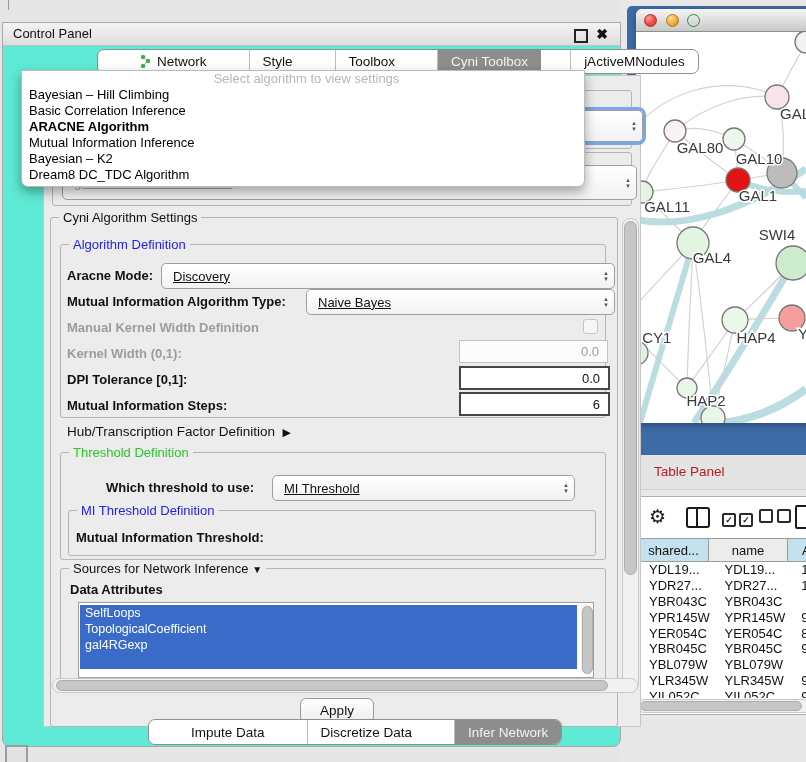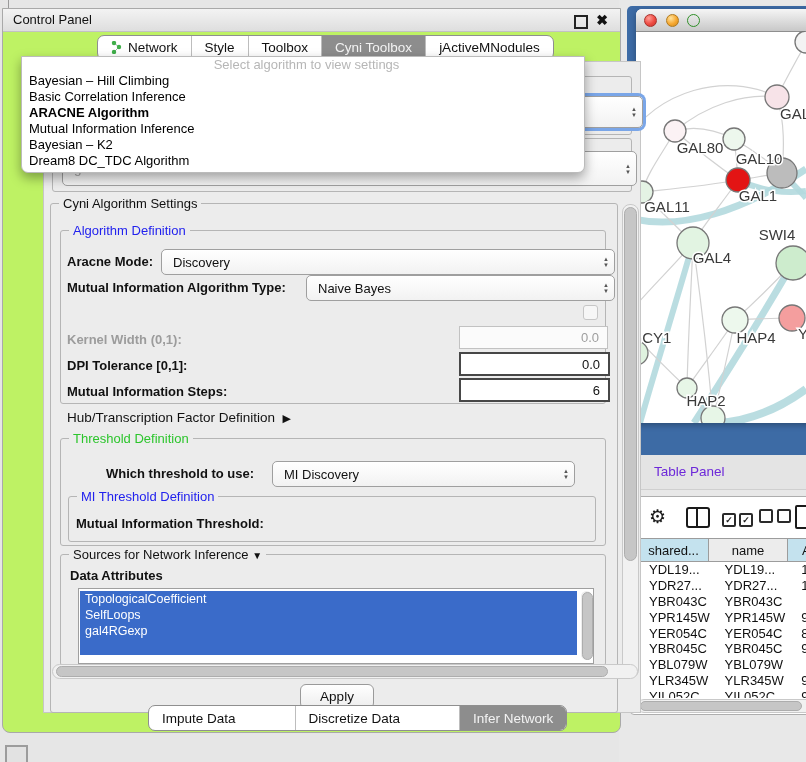--- a/index.html
+++ b/index.html
@@ -1,49 +1,49 @@
 <!DOCTYPE html>
 <html><head>
 <meta charset="utf-8">
 <style>
   html,body{margin:0;padding:0;background:#e8e8e8;}
   #screen{position:relative;width:806px;height:762px;background:#e6e6e6;overflow:hidden;
           font-family:"Liberation Sans",sans-serif;color:#111;}
   .abs{position:absolute;}
   
-  #cp{left:2px;top:8px;width:617px;height:723px;background:#bef264;border:1px solid #a9a9a9;
+  #cp{left:2px;top:22px;width:617px;height:723px;background:#5eead4;border:1px solid #a9a9a9;
       border-radius:0 0 8px 8px;}
   #cp-titlebar{left:0;top:0;right:0;height:22px;background:linear-gradient(#f3f3f3,#dedede);
       border-bottom:1px solid #c2c2c2;}
   #cp-title{left:10px;top:3px;font-size:13px;color:#111;}
   .win-btn{top:6px;width:10px;height:10px;}
   #float-btn{right:32px;border:2px solid #222;}
   #close-btn{right:12px;top:2px;font-size:14px;font-weight:bold;color:#111;line-height:18px;}
   
   .seg{display:flex;align-items:stretch;background:#fff;border:1px solid #8f8f8f;border-radius:7px;overflow:hidden;}
   .seg .tb{display:flex;align-items:center;gap:5px;padding:0 13px;font-size:13.5px;color:#111;
-           border-left:1px solid #bdbdbd;white-space:nowrap;}
+           border-left:1px solid #bdbdbd;white-space:nowrap;margin-left:29px;}
   .seg .tb:first-child{border-left:none;}
   .seg .tb.sel{background:#8d8d8d;color:#f3f3f3;}
   #top-tabs{left:94px;top:26px;height:23px;}
-  #bottom-tabs{left:145px;top:696px;height:24px;gap:46px;}
+  #bottom-tabs{left:145px;top:696px;height:24px;}
   
   #content{left:10px;top:52px;width:596px;height:650px;background:#ececec;border:1px solid #c6c6c6;margin-left:30px;}
   
   .group{position:absolute;border:1px solid #b5b5b5;border-radius:3px;}
   .legend{position:absolute;top:-8px;left:8px;background:#ececec;padding:0 4px;font-size:13px;white-space:nowrap;}
   .legend.blue{color:#2222ee;}
   .legend.green{color:#2cc52c;}
   
   .lbl{position:absolute;font-size:13px;font-weight:bold;color:#111;white-space:nowrap;}
   .lbl.gray{color:#9c9c9c;}
   .plain{font-weight:normal;}
   .combo{position:absolute;background:linear-gradient(#ffffff,#f2f2f2);border:1px solid #9f9f9f;
          border-radius:5px;font-size:13px;display:flex;align-items:center;padding-left:11px;
-         box-shadow:inset 0 1px 0 #fff;}
+         box-shadow:inset 0 1px 0 #fff;text-decoration:underline;}
   .stepper{position:absolute;right:5px;top:0;bottom:0;display:flex;flex-direction:column;
            justify-content:center;align-items:center;color:#555;font-size:6px;line-height:6px;letter-spacing:0;}
   .field{position:absolute;background:#fff;font-size:13px;display:flex;align-items:center;
          justify-content:flex-end;padding-right:8px;}
   .field.strong{border:2px solid #474747;}
   .field.normal{border:1px solid #8a8a8a;}
   .field.disabled{border:1px solid #c2c2c2;color:#9e9e9e;background:#fbfbfb;}
   .checkbox{position:absolute;width:13px;height:13px;border:1px solid #c6c6c6;border-radius:3px;background:#f6f6f6;}
   .tri{display:inline-block;font-size:11px;color:#111;}
   
@@ -69,21 +69,21 @@
   #mac-window{left:636px;top:9px;width:200px;height:414px;background:#fff;border-radius:6px 0 0 0;
               box-shadow:0 2px 6px rgba(0,0,0,.3);}
   #mac-titlebar{left:0;top:0;right:0;height:22px;background:linear-gradient(#f5f5f5,#c8c8c8);
                 border-bottom:1px solid #8f8f8f;border-radius:6px 0 0 0;}
   .light{position:absolute;top:5px;width:11px;height:11px;border-radius:50%;}
   .light.red{background:radial-gradient(circle at 35% 30%,#ff9e96,#ee4b42 55%,#c4352d);border:1px solid #a8302a;}
   .light.yellow{background:radial-gradient(circle at 35% 30%,#ffe39e,#f6a730 55%,#cd8a1f);border:1px solid #b07a1e;}
   .light.green{background:radial-gradient(circle at 35% 30%,#b9f0a8,#47ba38 55%,#338c28;);border:1px solid #2f8f28;}
   
   #table-panel-bar{left:619px;top:455px;width:187px;height:34px;background:#e4e4e4;border-bottom:1px solid #cfcfcf;}
-  #table-panel-title{left:18px;top:9px;font-size:13.5px;color:#6d28d9;margin-left:17px;}
+  #table-panel-title{left:18px;top:9px;font-size:13.5px;color:#b91c1c;margin-left:17px;}
   #table-win{left:630px;top:496px;width:200px;height:217px;background:#fff;border:1px solid #aeaeae;border-radius:4px;}
   .ticon{position:absolute;top:8px;color:#1a1a1a;}
   .cb{display:inline-block;width:10px;height:10px;border:2px solid #2a2a2a;border-radius:2px;font-size:9px;
       line-height:10px;text-align:center;font-weight:bold;color:#1a1a1a;}
   #tbl-header{position:absolute;left:7px;top:41px;display:flex;height:24px;}
   .th{display:flex;align-items:center;justify-content:center;font-size:13px;border:1px solid #9c9c9c;
       border-left:none;background:#ececec;}
   .th:first-child{border-left:1px solid #9c9c9c;}
   .th.hl{background:#c4e2ee;}
   #tbl-body{position:absolute;left:7px;top:65px;width:193px;height:136px;overflow:hidden;}
@@ -320,58 +320,59 @@
           </span>
       </div>
       <span class="lbl" style="left:23px;top:218px;">Mutual Information Algorithm Type:</span>
       <div class="combo" style="left:262px;top:213px;width:296px;height:24px;">
         <span>Naive Bayes</span>
         <span class="stepper">
             <span>▲</span>
             <span>▼</span>
           </span>
       </div>
+      <span class="lbl gray" style="left:23px;top:244px;">Manual Kernel Width Definition</span>
       <span class="checkbox" style="left:539px;top:243px;"></span>
       <span class="lbl gray" style="left:23px;top:270px;">Kernel Width (0,1):</span>
       <div class="field disabled" style="left:415px;top:264px;width:139px;height:21px;">0.0</div>
       <span class="lbl" style="left:23px;top:296px;">DPI Tolerance [0,1]:</span>
       <div class="field strong" style="left:415px;top:290px;width:139px;height:20px;">0.0</div>
       <span class="lbl" style="left:23px;top:322px;">Mutual Information Steps:</span>
       <div class="field strong" style="left:415px;top:316px;width:139px;height:20px;">6</div>
 
       <span class="lbl plain" style="left:23px;top:348px;font-size:13.5px;">
         <span>Hub/Transcription Factor Definition</span>&nbsp;&nbsp;<span class="tri">▶</span>
       </span>
 
       <div class="group" style="left:16px;top:376px;width:544px;height:106px;">
         <span class="legend green">Threshold Definition</span>
       </div>
       <span class="lbl" style="left:62px;top:404px;">Which threshold to use:</span>
       <div class="combo" style="left:228px;top:399px;width:290px;height:24px;">
-        <span>MI Discovery</span>
+        <span>MI Threshold</span>
         <span class="stepper">
             <span>▲</span>
             <span>▼</span>
           </span>
       </div>
       <div class="group" style="left:24px;top:434px;width:526px;height:44px;">
         <span class="legend blue">MI Threshold Definition</span>
       </div>
       <span class="lbl" style="left:32px;top:454px;">Mutual Information Threshold:</span>
 
       <div class="group" style="left:16px;top:492px;width:544px;height:110px;">
         <span class="legend">
           <span>Sources for Network Inference</span> <span class="tri" style="font-size:10px;">▼</span>
         </span>
       </div>
       <span class="lbl" style="left:26px;top:506px;">Data Attributes</span>
       <div id="attr-list" class="abs" style="left:34px;top:526px;">
         <div style="padding-top:2px;">
+          <div class="li">SelfLoops</div>
           <div class="li">TopologicalCoefficient</div>
-          <div class="li">SelfLoops</div>
           <div class="li">gal4RGexp</div>
           <div class="li"></div>
         </div>
         <div class="sb-track" style="right:1px;top:2px;width:11px;height:69px;background:#ededed;border:none;">
           <div class="sb-thumb" style="left:1px;top:1px;width:9px;height:66px;"></div>
         </div>
       </div>
 
       <div class="sb-track" style="left:578px;top:142px;width:15px;height:472px;">
         <div class="sb-thumb" style="left:1px;top:2px;width:11px;height:352px;"></div>

